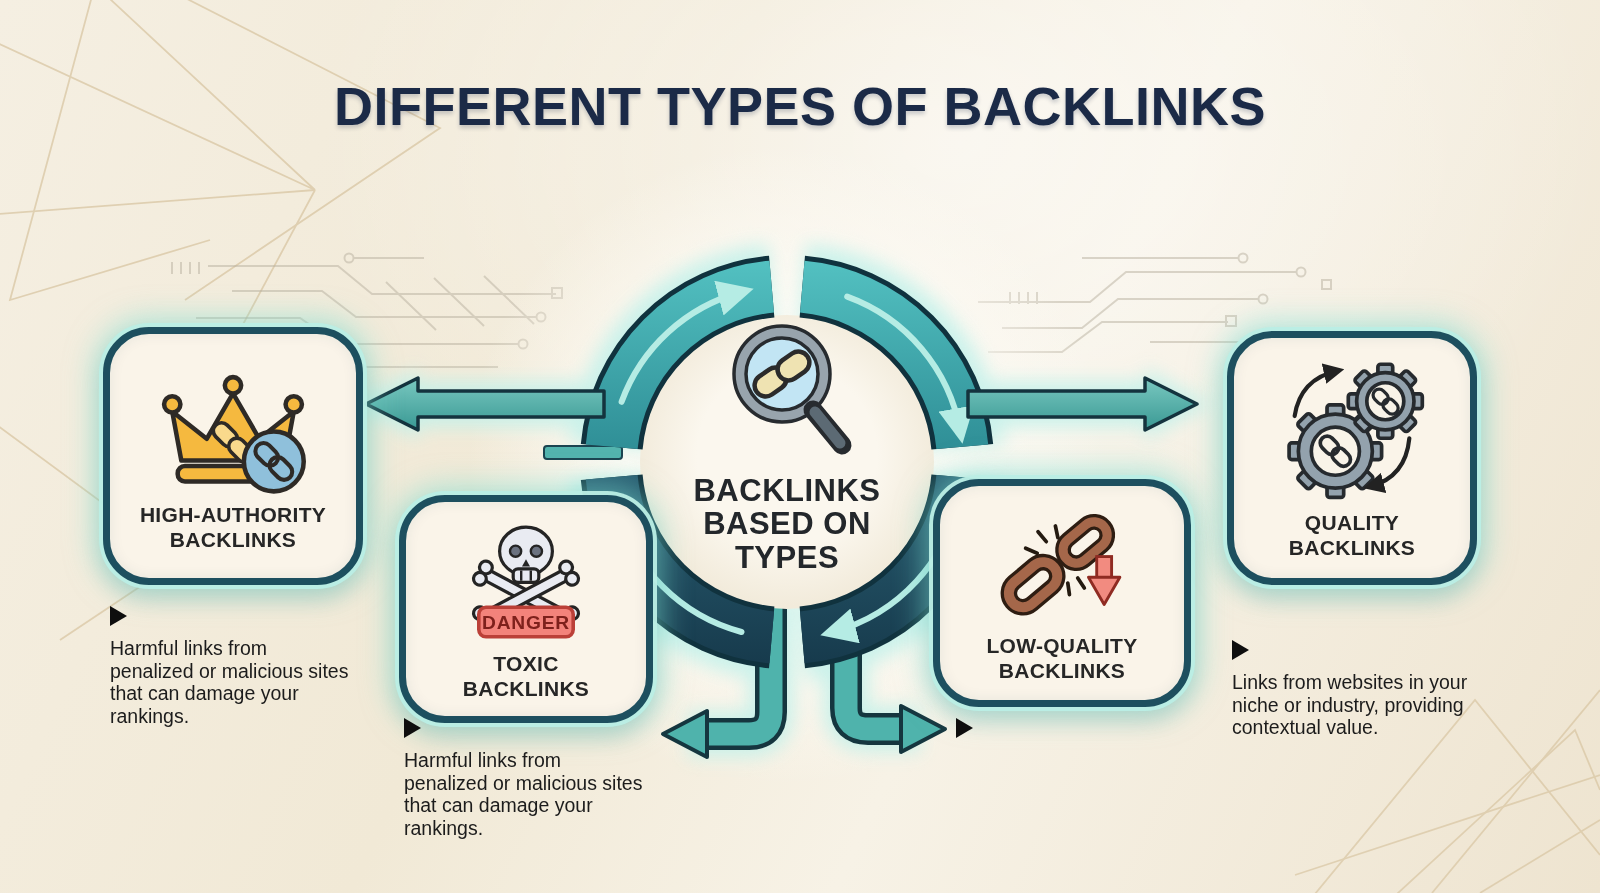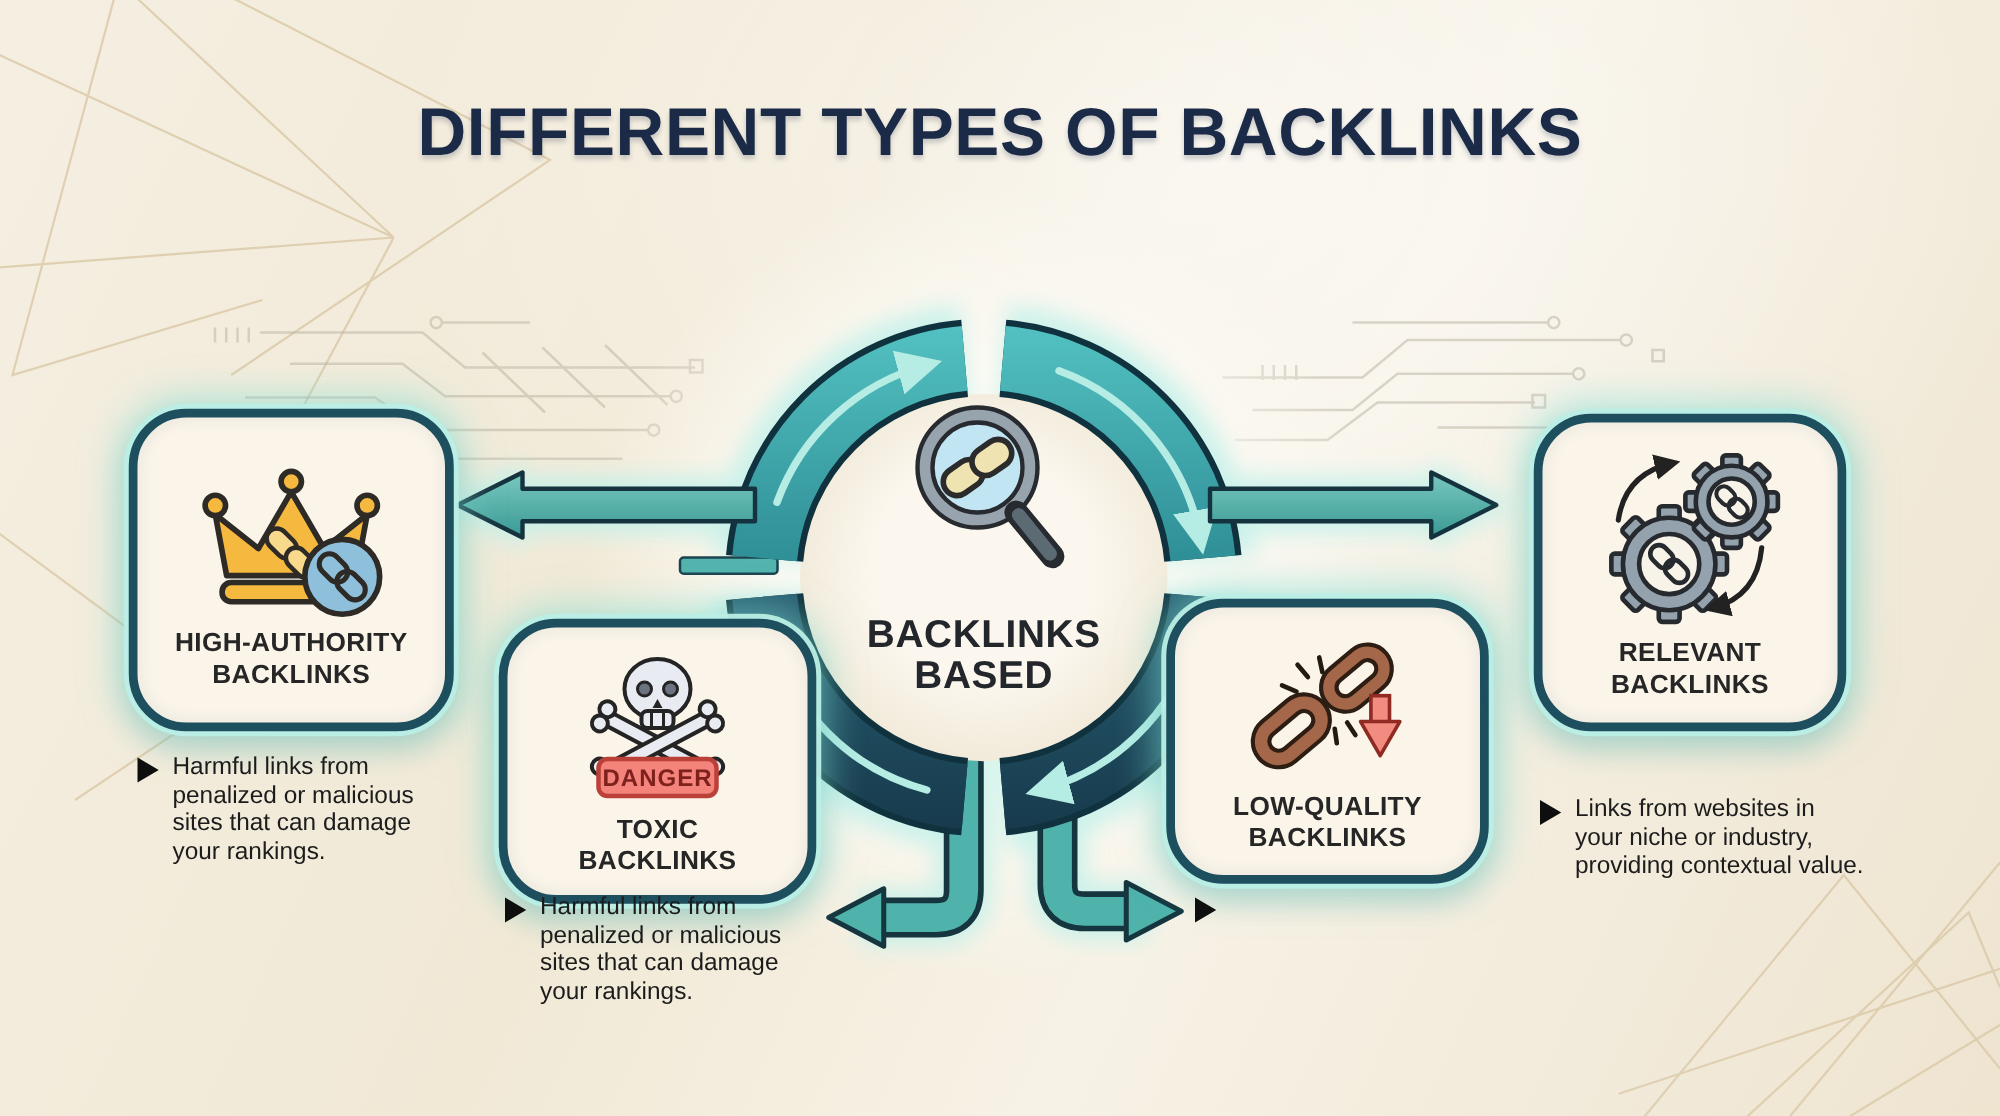--- a/index.html
+++ b/index.html
@@ -31,21 +31,21 @@
     text-align:center;font-weight:bold;font-size:21px;line-height:1.18;
     color:#262626;letter-spacing:.3px;
   }
   .center-label{
     position:absolute;left:787px;top:524px;transform:translate(-50%,-50%);
     text-align:center;font-weight:bold;font-size:31px;line-height:1.08;
     color:#23272b;letter-spacing:.5px;white-space:nowrap;
   }
   .center-label span{display:block;}
   .center-icon{position:absolute;left:712px;top:312px;}
-  .desc{position:absolute;display:flex;align-items:flex-start;gap:11px;color:#1c1c1c;}
+  .desc{position:absolute;display:flex;align-items:flex-start;gap:11px;color:#1c1c1c;flex-direction:column;}
   .desc .tri{
     width:0;height:0;border-left:17px solid #0e0e0e;
     border-top:10px solid transparent;border-bottom:10px solid transparent;
     margin-top:4px;flex:0 0 auto;
   }
   .desc p{margin:0;font-size:19.5px;line-height:1.16;flex:1;}
 </style>
 </head>
 <body>
 
@@ -193,21 +193,22 @@
         <rect x="-31" y="-11" width="34" height="22" rx="11" fill="#efe3b2" stroke="#2b2b2b" stroke-width="4.5"></rect>
         <rect x="-3" y="-11" width="34" height="22" rx="11" fill="#efe3b2" stroke="#2b2b2b" stroke-width="4.5"></rect>
       </g>
       <line x1="101" y1="98" x2="130" y2="133" stroke="#272b2f" stroke-width="19" stroke-linecap="round"></line>
       <line x1="103" y1="100" x2="128" y2="131" stroke="#5c6a74" stroke-width="11" stroke-linecap="round"></line>
     </svg>
   </div>
 
   <div class="center-label">
     <span>BACKLINKS</span>
-    <span>BASED</span>
+    <span>BASED ON</span>
+    <span>TYPES</span>
   </div>
 
   <div class="node" style="left:103px;top:327px;width:246px;height:244px">
     <svg width="180" height="136" viewBox="0 0 190 150">
       <g stroke="#2e2a26" stroke-width="5" stroke-linejoin="round">
         <path d="M38,112 L28,58 L66,88 L95,38 L124,88 L162,58 L152,112 Z" fill="#f5b93f"></path>
         <circle cx="28" cy="50" r="9" fill="#f5b93f"></circle>
         <circle cx="95" cy="29" r="9" fill="#f5b93f"></circle>
         <circle cx="162" cy="50" r="9" fill="#f5b93f"></circle>
         <rect x="34" y="118" width="104" height="17" rx="8" fill="#f5b93f"></rect>
@@ -339,21 +340,21 @@
           <rect x="-16" y="-6.5" width="18" height="13" rx="6.5" fill="none" stroke="#262a2e" stroke-width="3.5"></rect>
           <rect x="-1" y="-6.5" width="18" height="13" rx="6.5" fill="none" stroke="#262a2e" stroke-width="3.5"></rect>
         </g>
       </g>
       <g fill="none" stroke="#222" stroke-width="4.5" stroke-linecap="round">
         <path d="M28,66 Q34,26 74,17" marker-end="url(#mArrDark)"></path>
         <path d="M152,90 Q148,132 110,142" marker-end="url(#mArrDark)"></path>
       </g>
     </svg>
     <div class="node-label">
-      <span>RELEVANT</span><br>
+      <span>QUALITY</span><br>
       <span>BACKLINKS</span>
     </div>
   </div>
   <div class="desc" style="left:1232px;top:636px;width:262px">
     <span class="tri"></span>
     <p>Links from websites in your niche or industry, providing contextual value.</p>
   </div>
 
 </div>
 

